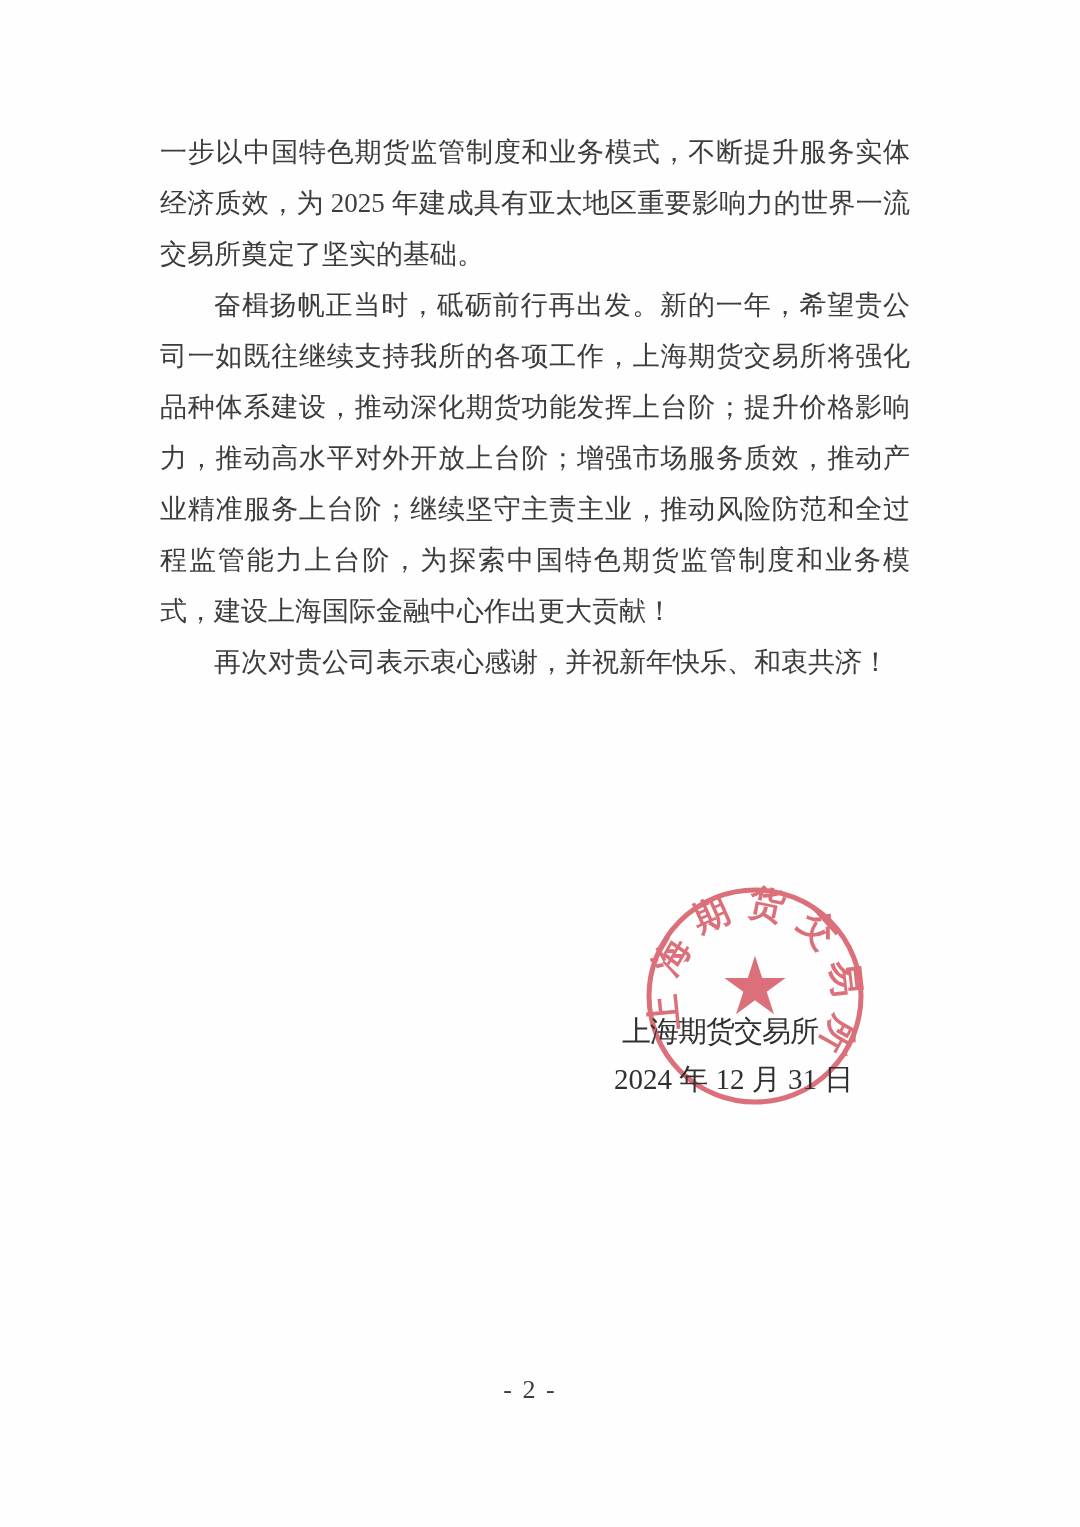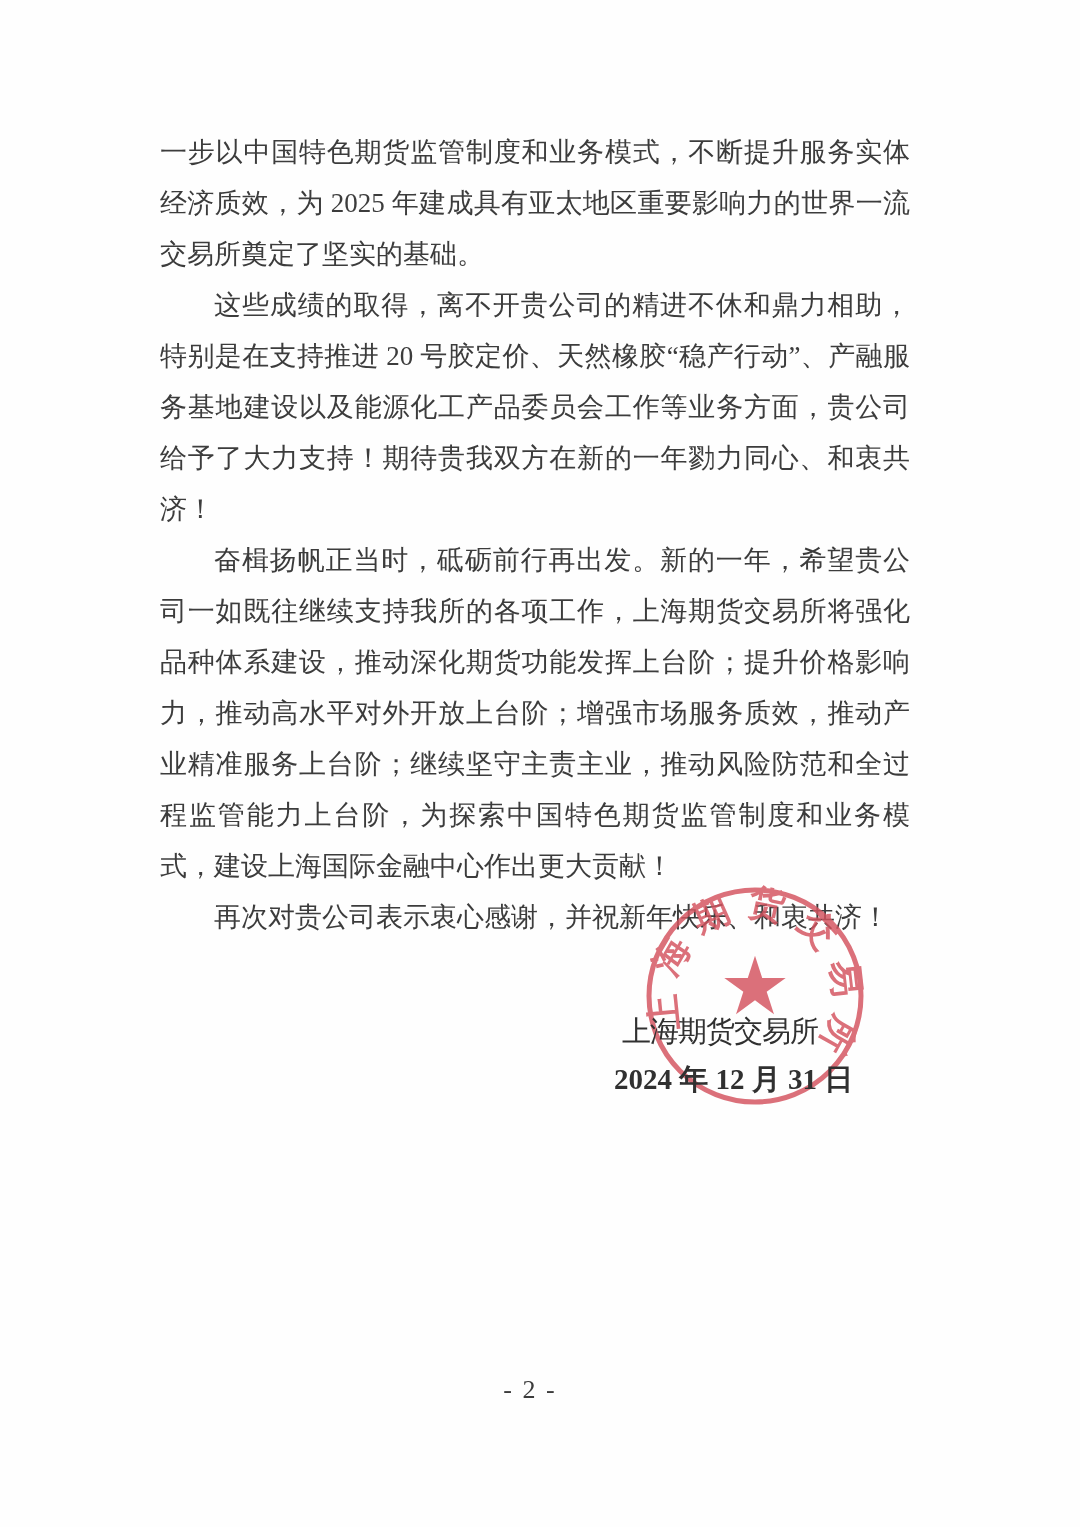--- a/index.html
+++ b/index.html
@@ -62,41 +62,39 @@
     white-space: nowrap;
   }
   .signature-date {
     position: absolute;
     left: 614px;
     top: 1060px;
     width: 260px;
     color: #303030;
     font-size: 29px;
     white-space: nowrap;
-    font-weight: bold;
   }
   .page-number {
     position: absolute;
     left: 0;
     top: 1375px;
     width: 1060px;
     text-align: center;
     color: #3c3c3c;
     font-size: 26px;
     letter-spacing: 2px;
   }
 </style>
 </head>
 <body>
 
 <div class="page">
 
   <div class="body-text">
     <p class="no-indent">一步以中国特色期货监管制度和业务模式，不断提升服务实体经济质效，为 2025 年建成具有亚太地区重要影响力的世界一流交易所奠定了坚实的基础。</p>
-    <p>这些成绩的取得，离不开贵公司的精进不休和鼎力相助，特别是在支持推进 20 号胶定价、天然橡胶“稳产行动”、产融服务基地建设以及能源化工产品委员会工作等业务方面，贵公司给予了大力支持！期待贵我双方在新的一年勠力同心、和衷共济！</p>
     <p>奋楫扬帆正当时，砥砺前行再出发。新的一年，希望贵公司一如既往继续支持我所的各项工作，上海期货交易所将强化品种体系建设，推动深化期货功能发挥上台阶；提升价格影响力，推动高水平对外开放上台阶；增强市场服务质效，推动产业精准服务上台阶；继续坚守主责主业，推动风险防范和全过程监管能力上台阶，为探索中国特色期货监管制度和业务模式，建设上海国际金融中心作出更大贡献！</p>
     <p>再次对贵公司表示衷心感谢，并祝新年快乐、和衷共济！</p>
   </div>
 
   <div class="seal">
     <svg width="240" height="240" viewBox="0 0 240 240" xmlns="http://www.w3.org/2000/svg">
       <circle cx="120" cy="120" r="106" fill="none" stroke="#d4525e" stroke-width="5"></circle>
       <path transform="translate(120,112) scale(0.95)" d="M0,-34 L7.6,-10.5 L32.3,-10.5 L12.3,4 L20,27.5 L0,13 L-20,27.5 L-12.3,4 L-32.3,-10.5 L-7.6,-10.5 Z" fill="#d4525e"></path>
       <defs>
         <path id="sealArc" d="M 49.4 157.6 A 80 80 0 1 1 157.6 190.6" fill="none"></path>

